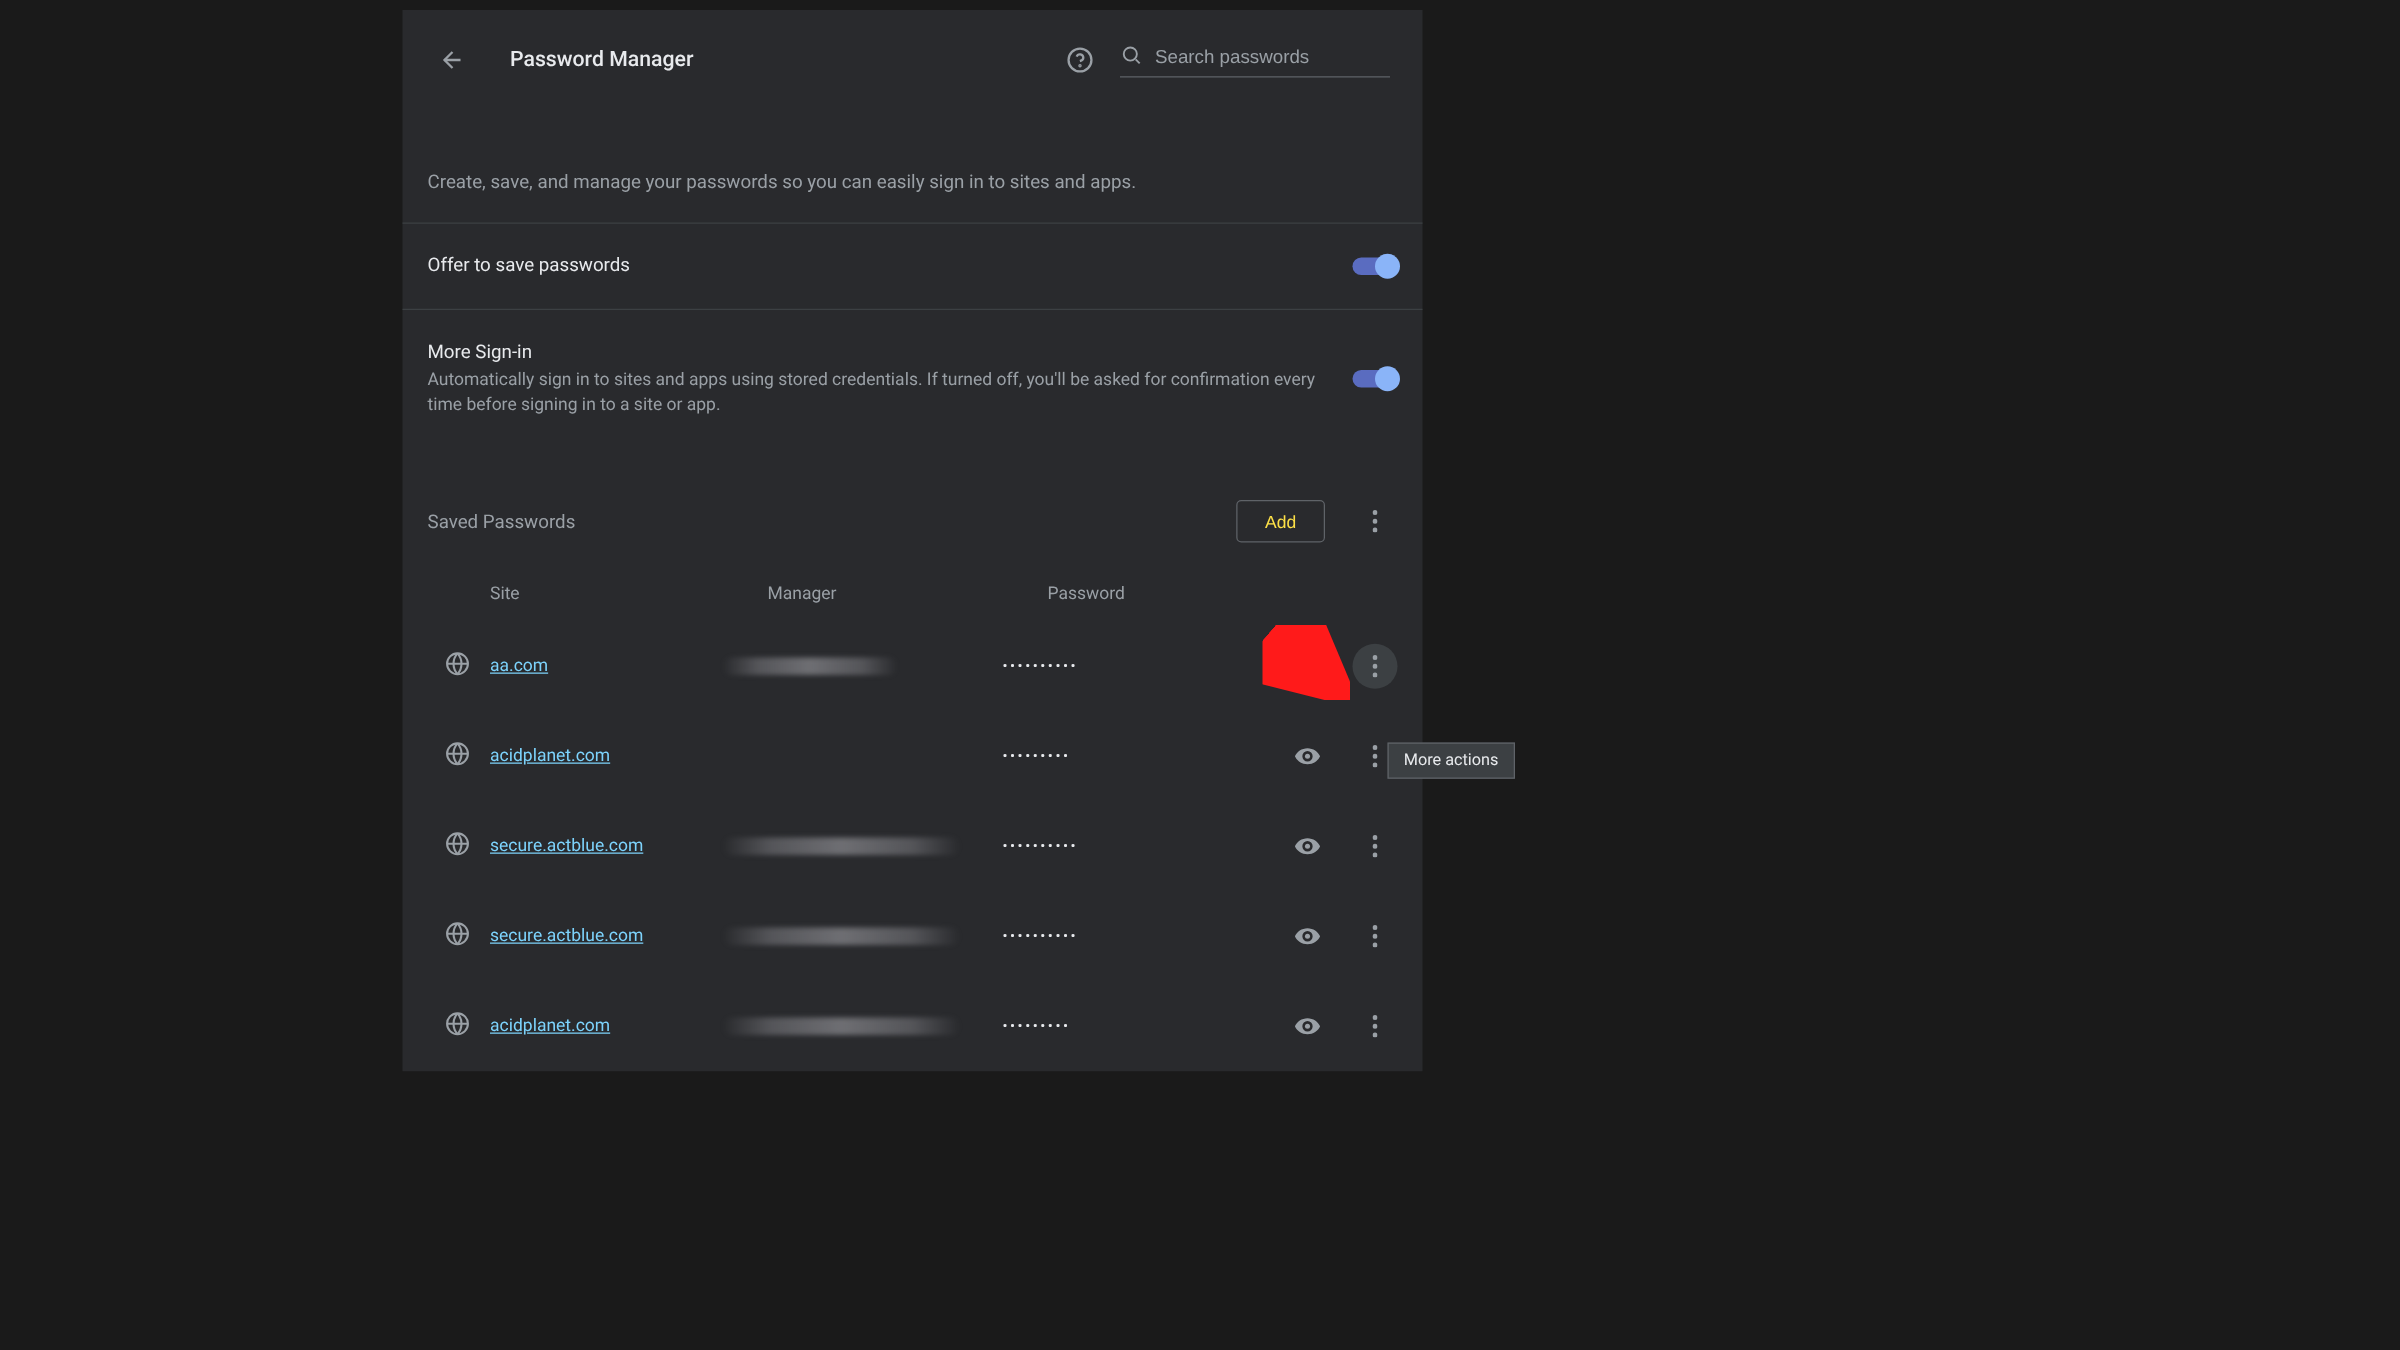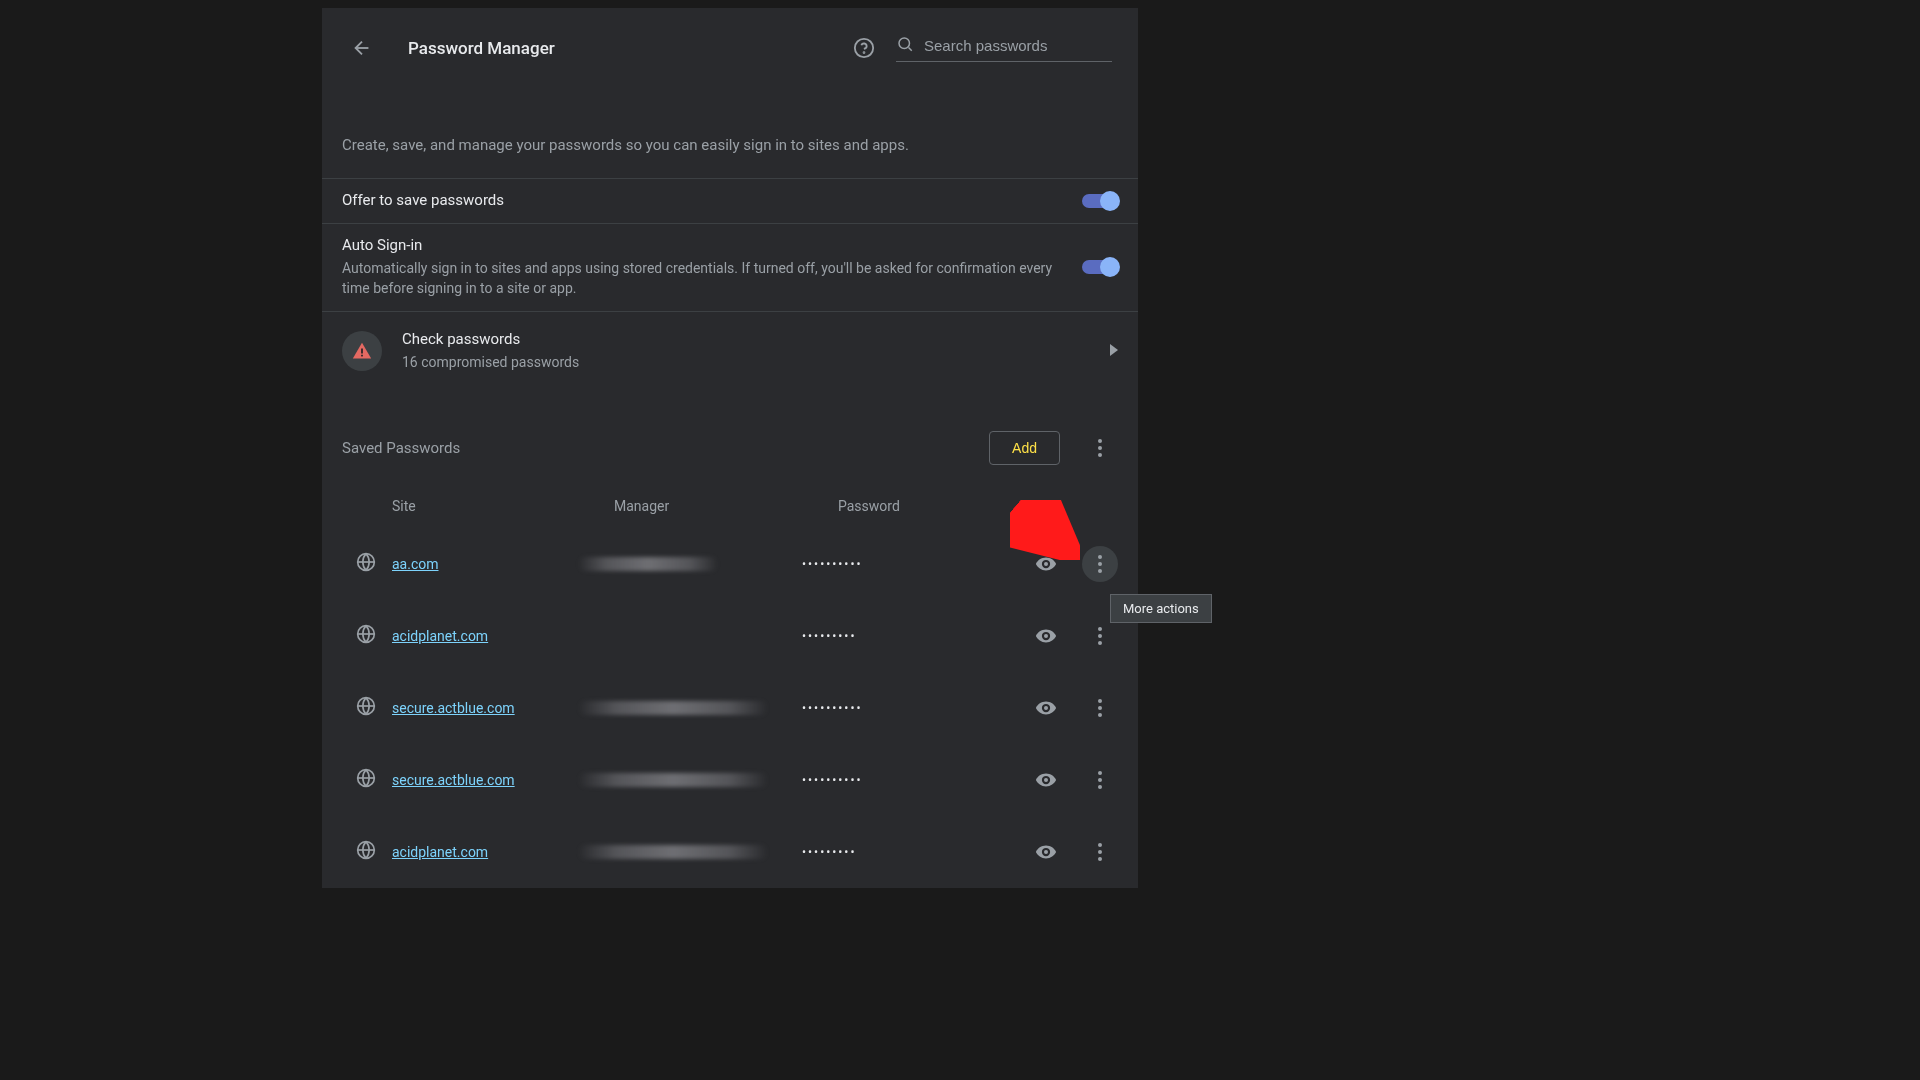--- a/index.html
+++ b/index.html
@@ -73,21 +73,21 @@
 }
 .search-input::placeholder { color: #9aa0a6; }
 .description {
   padding: 0 20px 24px 20px;
   font-size: 15px;
   color: #9aa0a6;
   margin-top: 48px;
 }
 .row {
   border-top: 1px solid #3c4043;
-  padding: 12px 20px;
+  padding: 24px 20px;
   display: flex;
   align-items: center;
 }
 .row-text { flex: 1; }
 .row-title {
   font-size: 15px;
   color: #e8eaed;
   margin-bottom: 2px;
 }
 .row-sub {
@@ -280,44 +280,26 @@
 
   <div class="row">
     <div class="row-text">
       <div class="row-title">Offer to save passwords</div>
     </div>
     <div class="toggle"></div>
   </div>
 
   <div class="row">
     <div class="row-text">
-      <div class="row-title">Auto Sign-in</div>
+      <div class="row-title">More Sign-in</div>
       <div class="row-sub">Automatically sign in to sites and apps using stored credentials. If turned off, you'll be asked for confirmation every time before signing in to a site or app.</div>
     </div>
     <div class="toggle"></div>
   </div>
 
-  <div class="check-row">
-    <div class="warn-badge">
-      <svg width="20" height="20" viewBox="0 0 24 24">
-          <path fill="#e46962" d="M12 2L1 21h22L12 2z"></path>
-          <rect x="11" y="9" width="2" height="6" fill="#202124"></rect>
-          <rect x="11" y="16.5" width="2" height="2" fill="#202124"></rect>
-        </svg>
-    </div>
-    <div class="check-text">
-      <div class="row-title">Check passwords</div>
-      <div class="row-sub">16 compromised passwords</div>
-    </div>
-    <span class="chev">
-      <svg width="8" height="12" viewBox="0 0 8 12" fill="currentColor">
-          <path d="M0 0l8 6-8 6z"></path>
-        </svg>
-    </span>
-  </div>
 
   <div class="section-head">
     <div class="section-title">Saved Passwords</div>
     <button class="add-btn">Add</button>
     <div class="menu-btn">
       <svg width="4" height="18" viewBox="0 0 4 18" fill="currentColor">
           <circle cx="2" cy="2" r="2"></circle>
           <circle cx="2" cy="9" r="2"></circle>
           <circle cx="2" cy="16" r="2"></circle>
         </svg>

